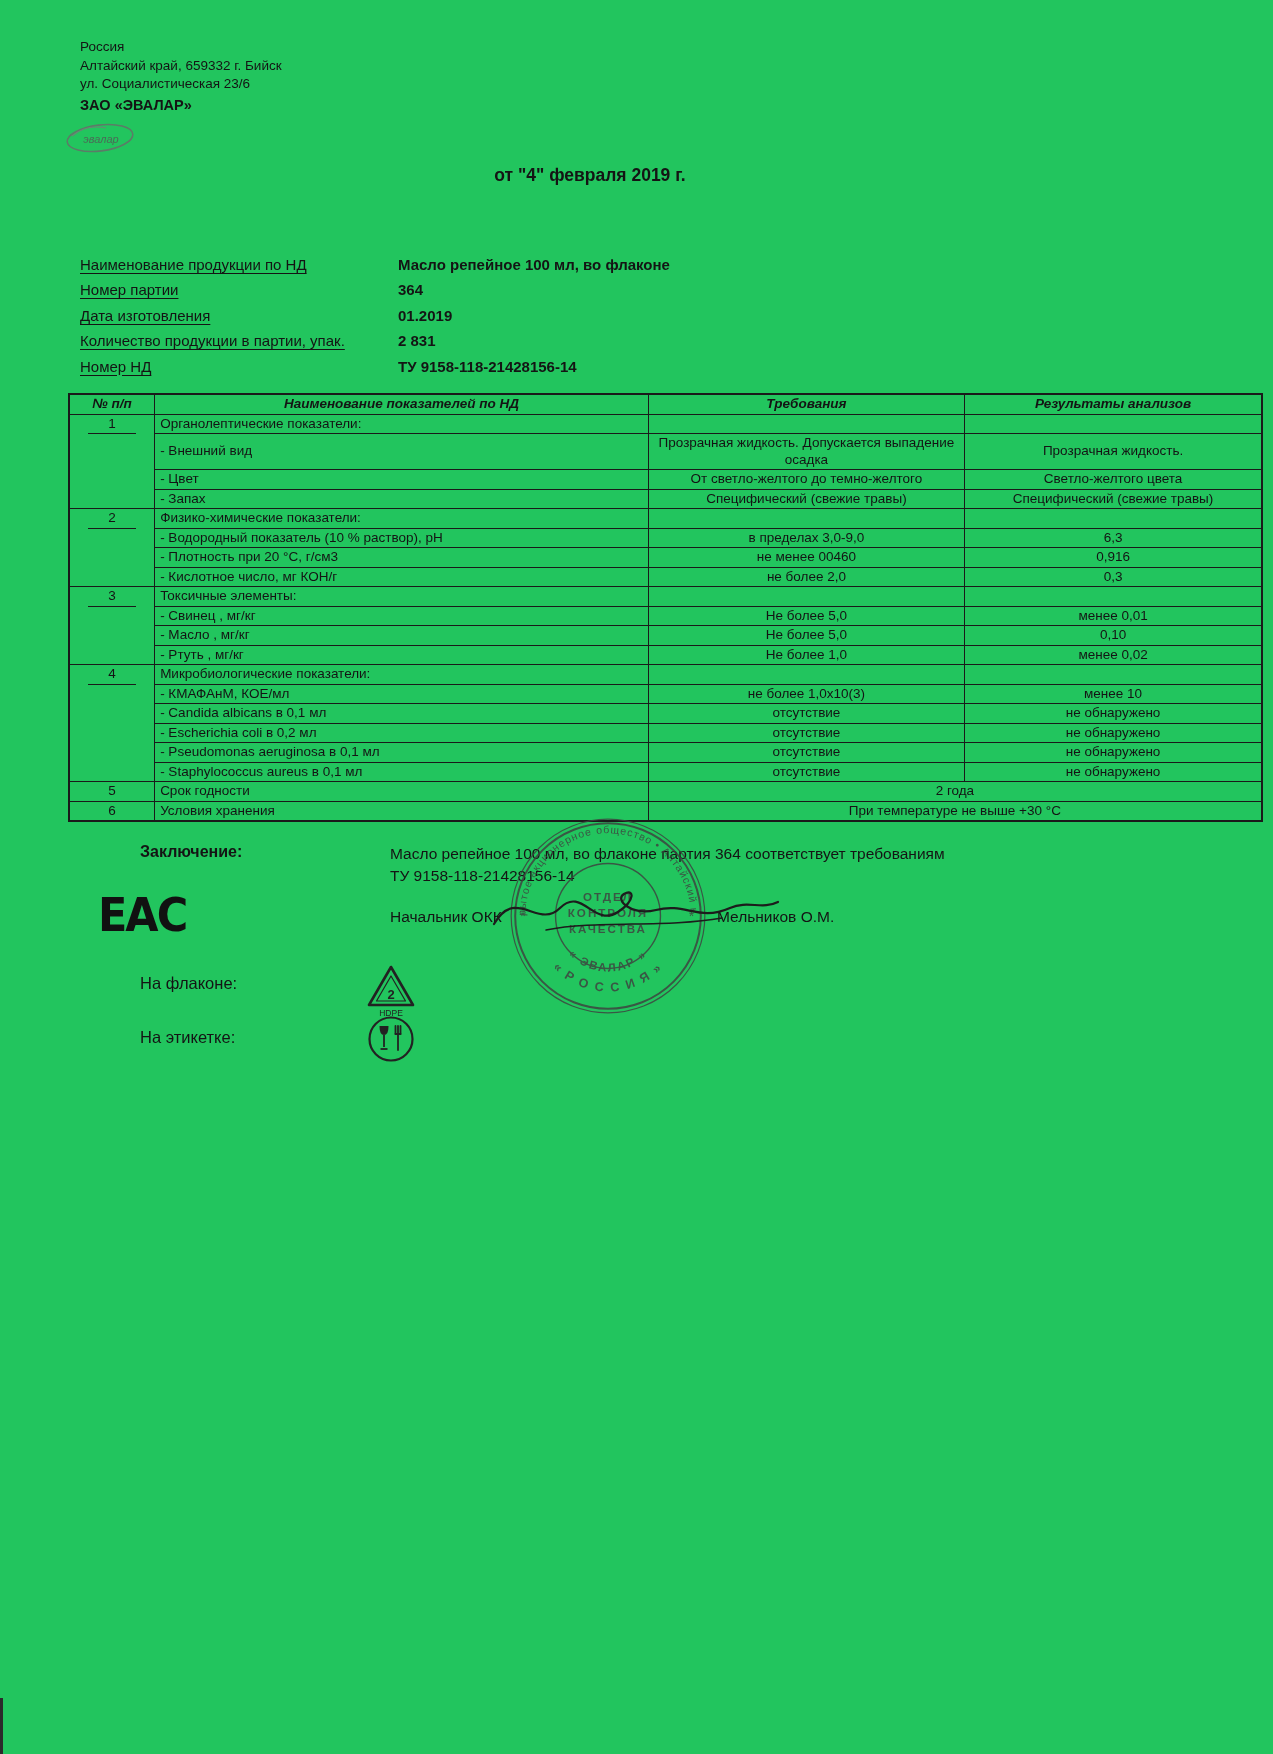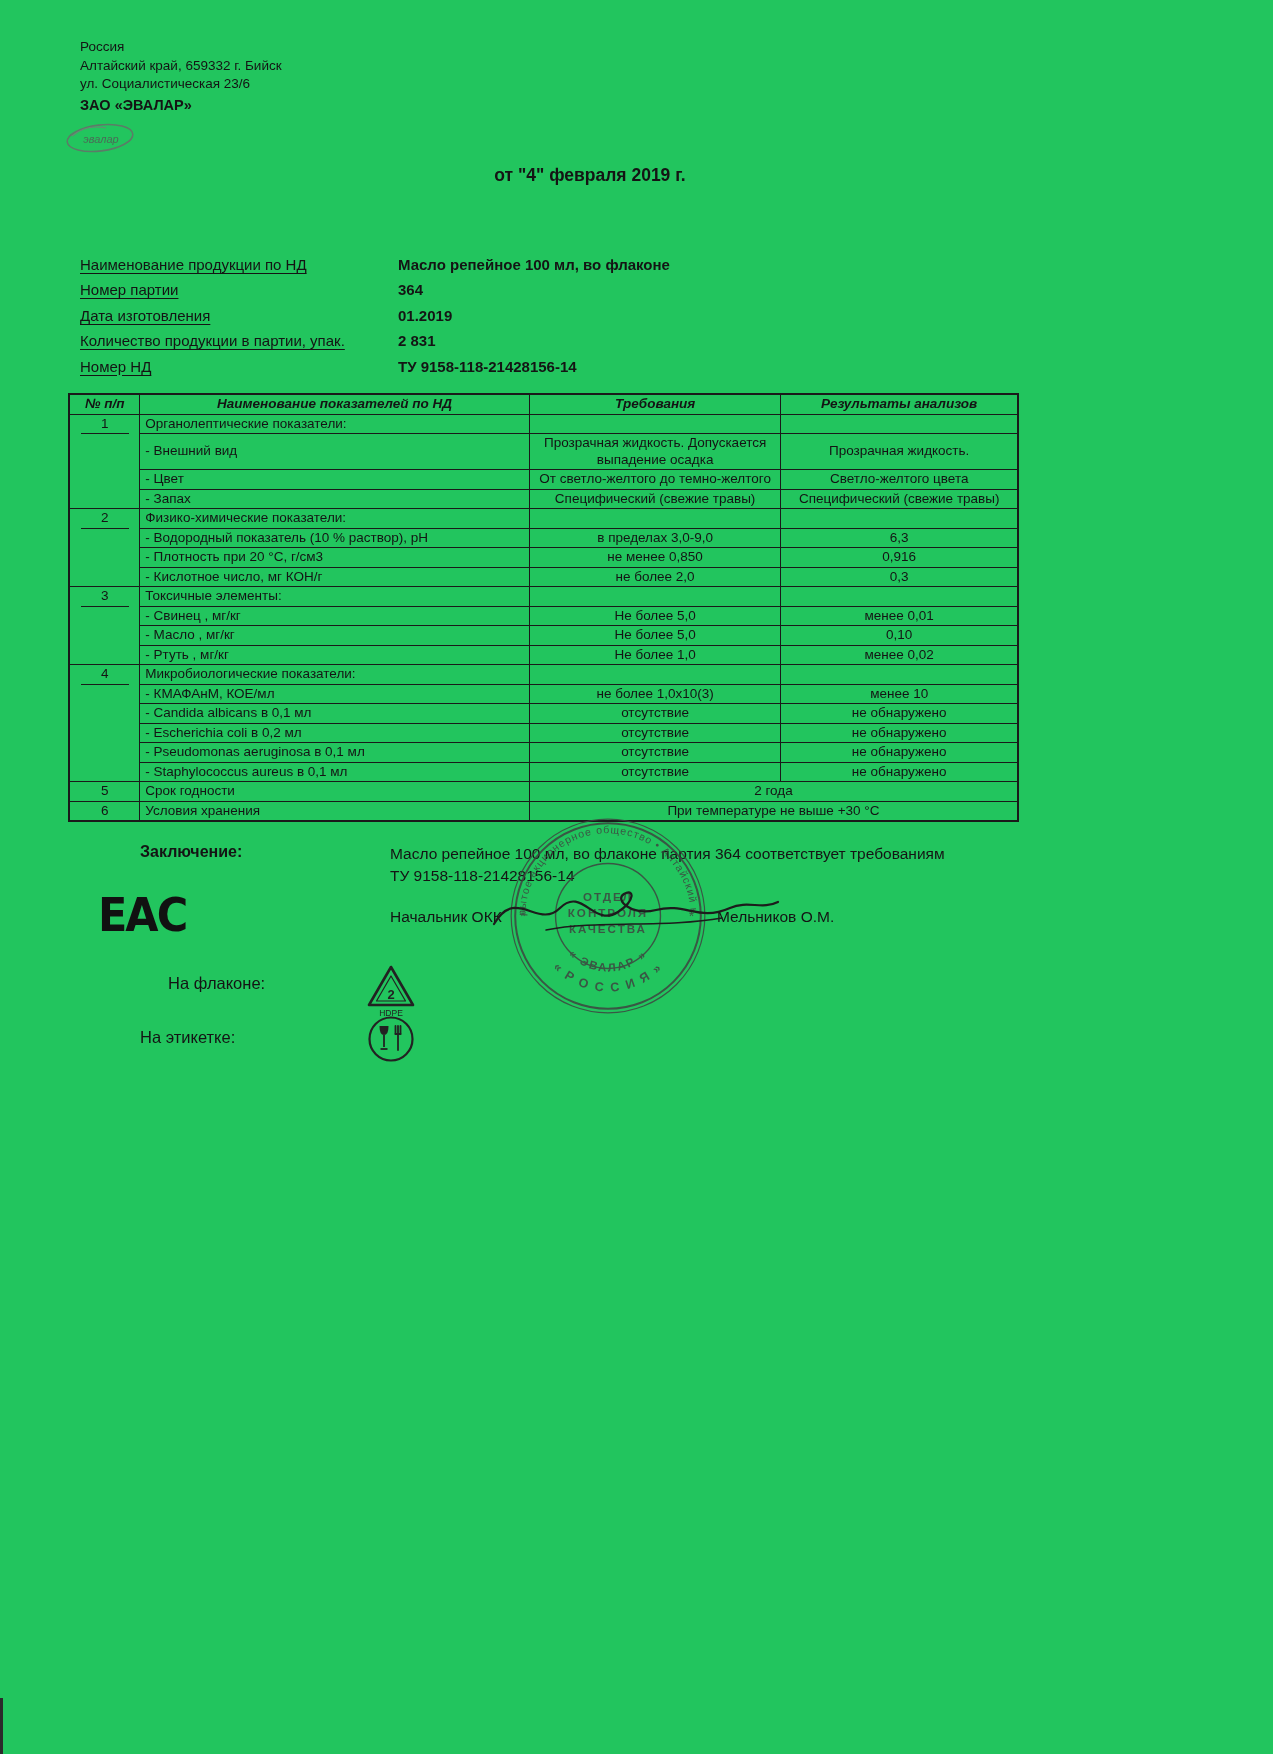--- a/index.html
+++ b/index.html
@@ -23,42 +23,42 @@
   .title { left:60px; top:160px; width:1060px; text-align:center;
            font-size:17.5px; font-weight:bold; line-height:30px; }
 
   
   .fields { left:80px; top:256px; font-size:15px; }
   .field-row { display:flex; height:25.4px; align-items:flex-start; }
   .field-label { width:318px; text-decoration:underline; text-underline-offset:3px; }
   .field-value { font-weight:bold; }
 
   
-  .spec-table { left:68px; top:393px; width:951px; border-collapse:collapse;
+  .spec-table { left:68px; top:393px; width:1195px; border-collapse:collapse;
                 font-size:13.5px; line-height:16.5px; border:2px solid #1a1a1a; }
   .spec-table td, .spec-table th { border:1px solid #1a1a1a; padding:1px 5px; }
   .spec-table th { font-style:italic; font-weight:bold; text-align:center; padding:1px 3px; }
   .c-num { text-align:center; vertical-align:top; }
   .c-req, .c-res, .c-span { text-align:center; }
   .c-name { text-align:left; }
   .num-line { display:inline-block; min-width:48px; border-bottom:1.5px solid #1a1a1a; padding-bottom:1px; }
 
   
   .conclusion-label { left:140px; top:843px; font-size:16px; font-weight:bold; }
   .conclusion-text  { left:390px; top:843px; font-size:15.5px; line-height:22px; width:680px; }
   .eac-mark { left:98px; top:890px; font-size:43px; font-weight:900;
               font-family:"DejaVu Sans", sans-serif; letter-spacing:-2px;
               transform:scaleY(1.08); color:#111; }
   .chief-label { left:390px; top:908px; font-size:15.5px; }
   .chief-name  { left:700px; top:908px; font-size:15.5px;padding-left:17px; }
 
   .stamp-svg { left:492px; top:800px; width:232px; height:232px; opacity:.82; pointer-events:none; }
   .signature-svg { left:486px; top:880px; width:300px; height:66px; pointer-events:none; }
 
-  .on-bottle { left:140px; top:974px; font-size:16.5px;margin-left:28px; }
+  .on-bottle { left:140px; top:974px; font-size:16.5px; }
   .hdpe-svg  { left:364px; top:962px; width:54px; height:58px; }
   .on-label  { left:140px; top:1028px; font-size:16.5px; }
   .glass-svg { left:366px; top:1014px; width:50px; height:50px; }
 
   .scan-mark { left:0; top:1698px; width:3px; height:56px; background:#2b2b2b; }
 </style>
 </head>
 <body>
 
 <div class="page">
@@ -146,21 +146,21 @@
           <td class="c-req"></td>
           <td class="c-res"></td>
         </tr>
         <tr>
           <td class="c-name">- Водородный показатель (10 % раствор),  рН</td>
           <td class="c-req">в пределах 3,0-9,0</td>
           <td class="c-res">6,3</td>
         </tr>
         <tr>
           <td class="c-name">- Плотность при 20 °С,  г/см3</td>
-          <td class="c-req">не менее 0,850</td>
+          <td class="c-req">не менее 00460</td>
           <td class="c-res">0,916</td>
         </tr>
         <tr>
           <td class="c-name">- Кислотное число,  мг КОН/г</td>
           <td class="c-req">не более 2,0</td>
           <td class="c-res">0,3</td>
         </tr>
         <tr>
           <td class="c-num" rowspan="4"><span class="num-line">3</span></td>
           <td class="c-name">Токсичные элементы:</td>

